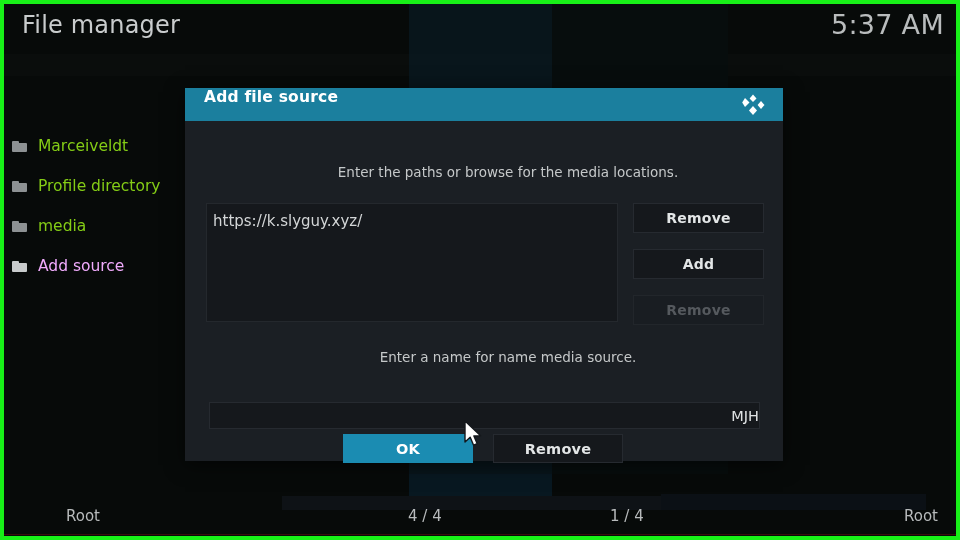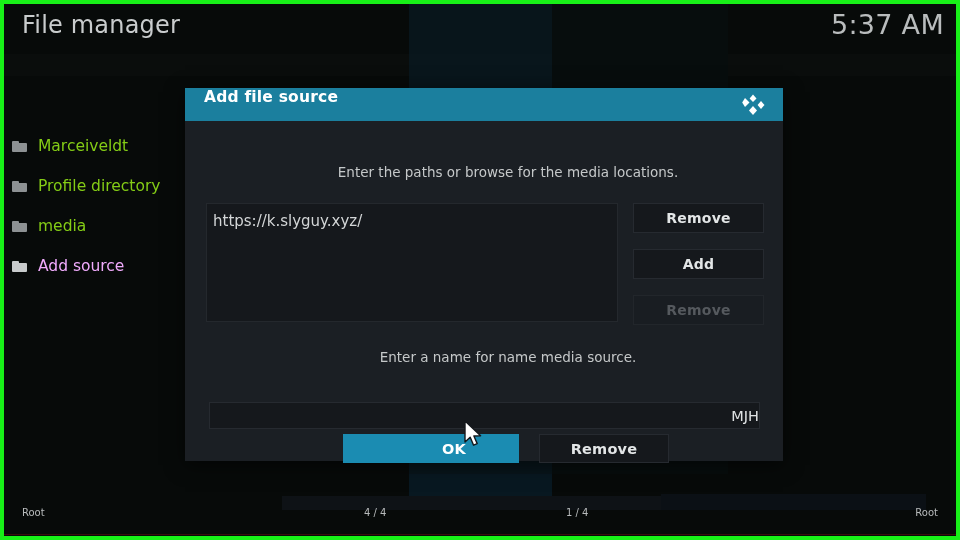--- a/index.html
+++ b/index.html
@@ -277,21 +277,20 @@
     display: flex;
     align-items: center;
     justify-content: center;
     font-size: 14.5px;
     font-weight: bold;
     letter-spacing: .2px;
   }
   .abtn.primary {
     background: #1b8cb2;
     color: #ffffff;
-    padding-left: 46px;
   }
   .abtn.secondary {
     background: #15181c;
     border: 1px solid #262a30;
     box-sizing: border-box;
     color: #e3e6e7;
   }
 
   
   .status-bar {
@@ -304,22 +303,23 @@
   .status-line {
     position: absolute;
     left: 0; right: 0;
     bottom: 1px;
     height: 1px;
     background: #3a0c0c;
   }
   .status-txt {
     position: absolute;
     top: 5px;
-    font-size: 10px;
+    font-size: 15px;
     color: #b8bbbc;
+    margin-left: 44px;
   }
   .st-left   { left: 18px; }
   .st-mid1   { left: 360px; }
   .st-mid2   { left: 562px; }
   .st-right  { right: 18px; }
 
   
   .cursor {
     position: absolute;
     left: 460px;

